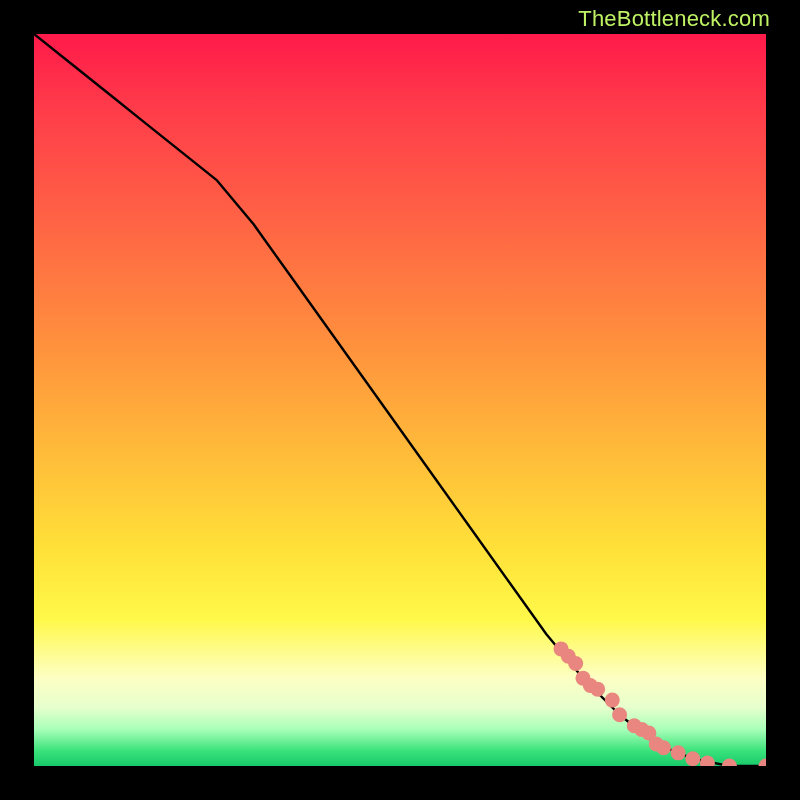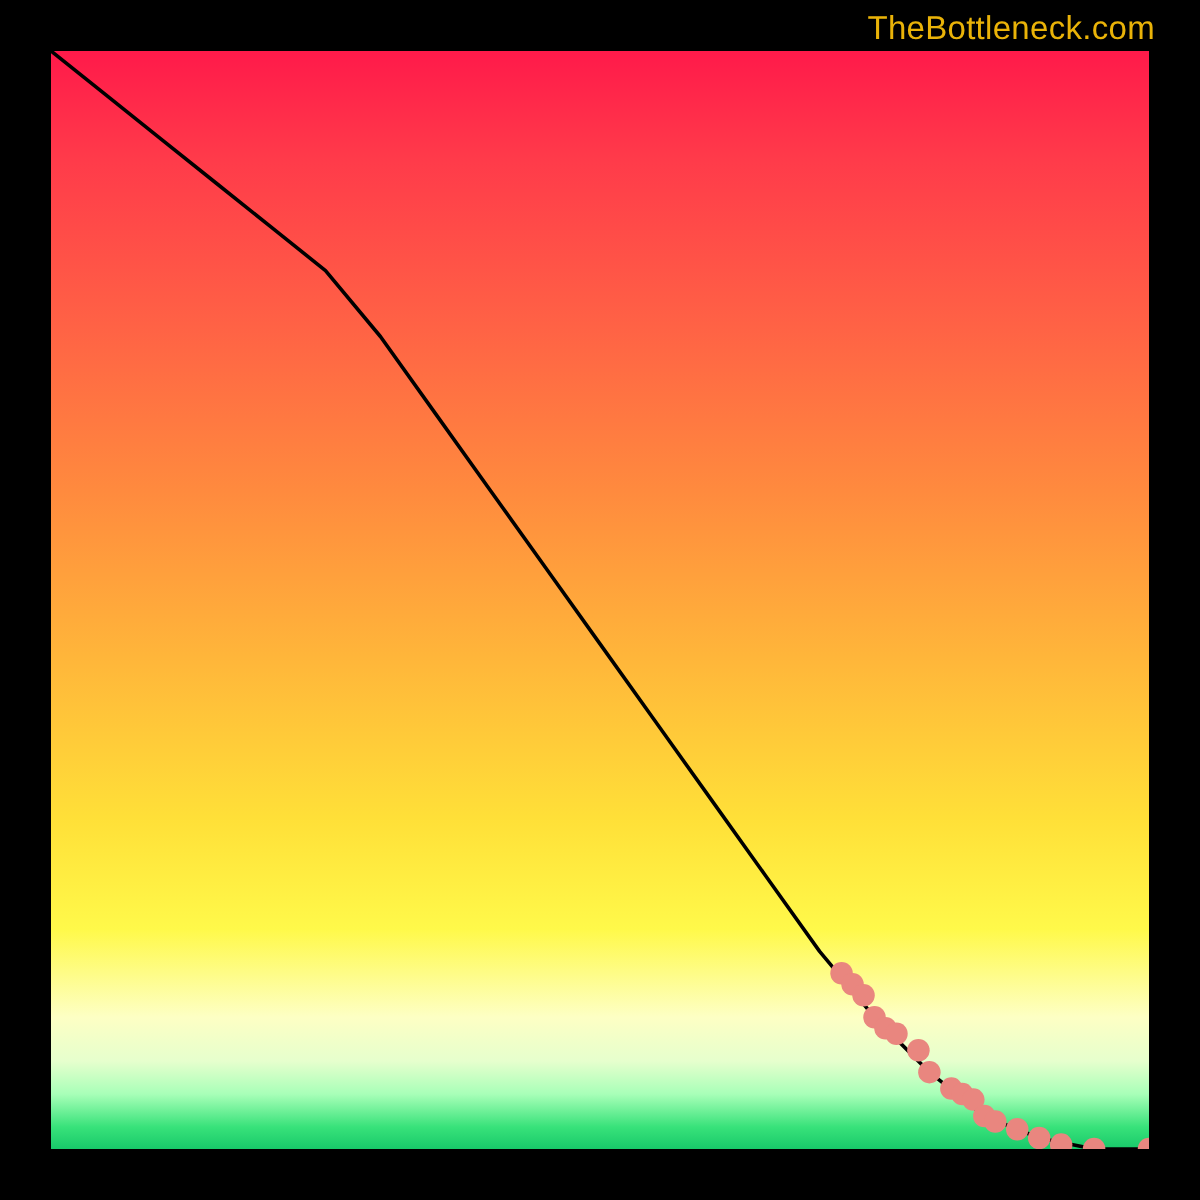--- a/index.html
+++ b/index.html
@@ -44,21 +44,21 @@
     position: absolute;
     left: 0;
     top: 0;
     width: 732px;
     height: 732px;
   }
   .watermark {
     position: absolute;
     top: 6px;
     right: 30px;
-    color: #eab308;
+    color: #bef264;
     font-size: 22px;
     font-weight: 500;
     letter-spacing: 0.2px;
     user-select: none;
   }
 </style>
 </head>
 <body>
 
 <div class="frame">

